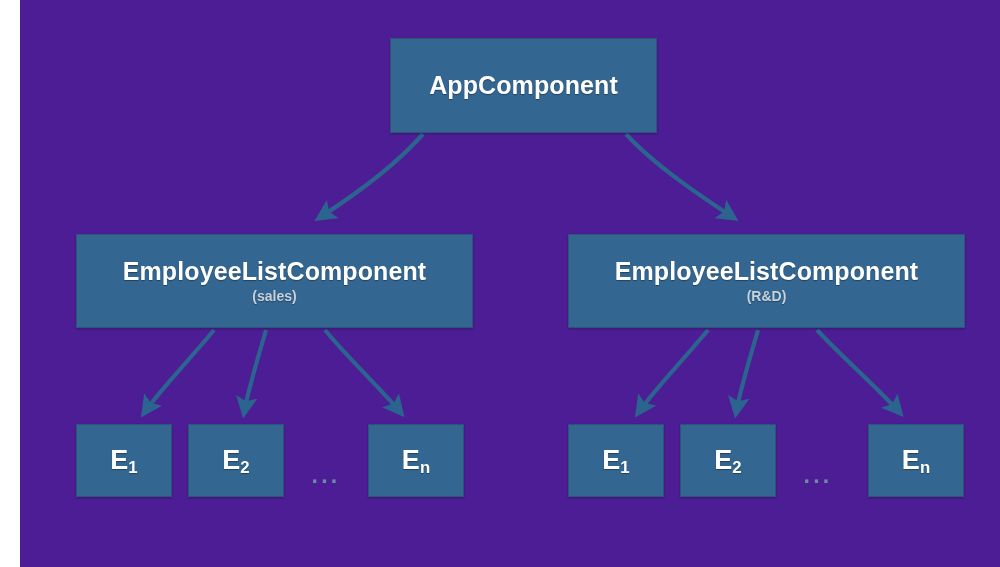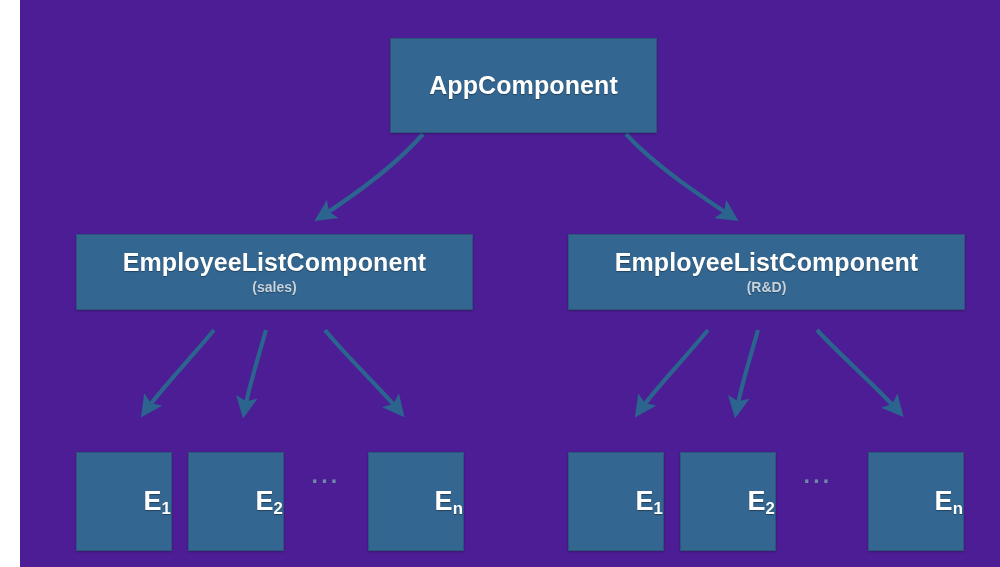--- a/index.html
+++ b/index.html
@@ -58,32 +58,31 @@
   #node-root {
     left: 370px;
     top: 38px;
     width: 267px;
     height: 95px;
   }
   #node-root .node-title { font-size: 25px; }
   
   .node-mid {
     top: 234px;
-    height: 76px;
+    height: 94px;
   }
   #node-mid-sales { left: 56px; width: 397px; }
   #node-mid-rd    { left: 548px; width: 397px; }
   .node-mid .node-title { font-size: 25px; }
   .node-mid .node-sub { font-size: 14px; margin-top: 4px; }
   
   .node-leaf {
-    top: 452px;
+    top: 424px;
     width: 96px;
-    height: 99px;
-    align-items: flex-end;
+    height: 73px;
   }
   .node-leaf .node-title {
     font-size: 27px;
   }
   .node-leaf .node-title sub {
     font-size: 0.62em;
     vertical-align: baseline;
     position: relative;
     bottom: -0.26em;
     font-weight: bold;

